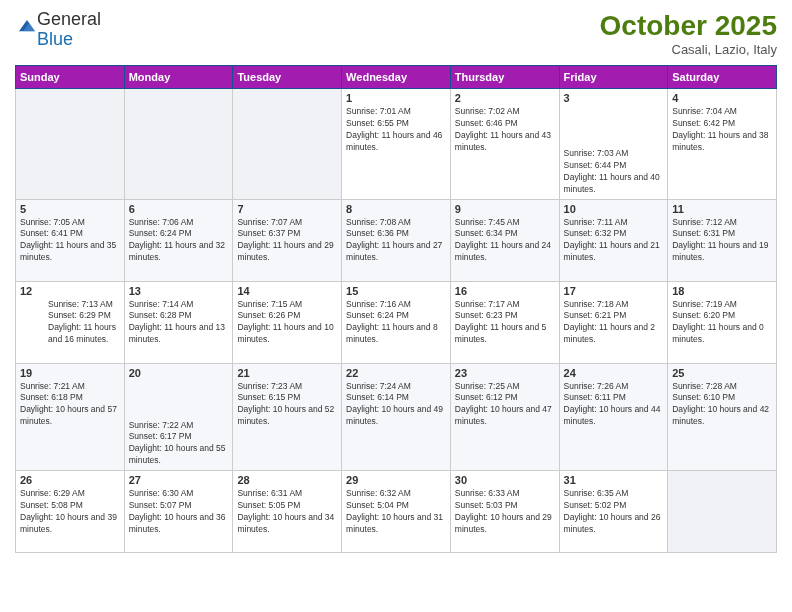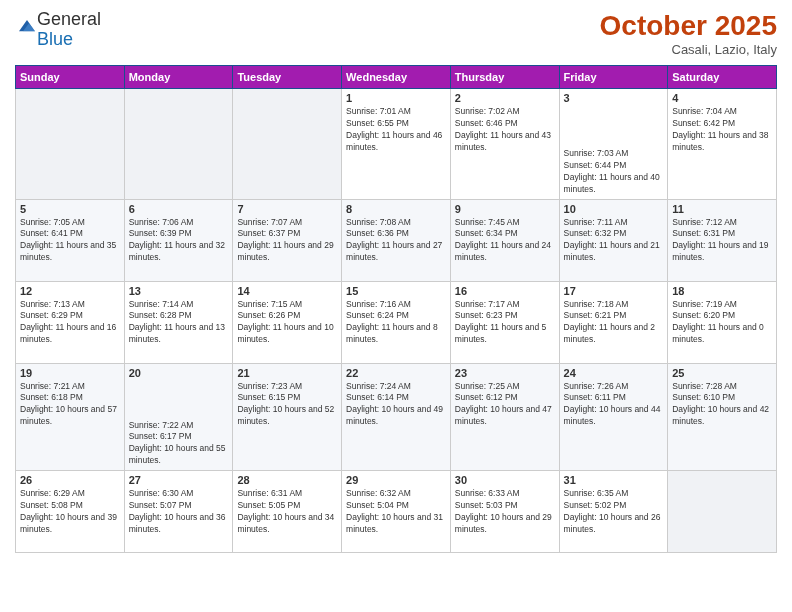--- a/index.html
+++ b/index.html
@@ -37,21 +37,21 @@
       width: 20px;
       height: 20px;
       margin-left: 2px;
     }
     .title-block {
       text-align: right;
     }
     .month-title {
       font-size: 28px;
       font-weight: bold;
-      color: #c2410c;
+      color: #4d7c0f;
     }
     .subtitle {
       font-size: 13px;
       color: #555;
     }
     .calendar {
       width: 100%;
       border-collapse: collapse;
       border: 1px solid #ccc;
     }
@@ -160,21 +160,21 @@
         <tr>
           <td>
             <div class="day-num">5</div>
             <div class="day-info" style="white-space: pre-line;">Sunrise: 7:05 AM
 Sunset: 6:41 PM
 Daylight: 11 hours and 35 minutes.</div>
           </td>
           <td>
             <div class="day-num">6</div>
             <div class="day-info" style="white-space: pre-line;">Sunrise: 7:06 AM
-Sunset: 6:39 PM
+Sunset: 6:24 PM
 Daylight: 11 hours and 32 minutes.</div>
           </td>
           <td>
             <div class="day-num">7</div>
             <div class="day-info" style="white-space: pre-line;">Sunrise: 7:07 AM
 Sunset: 6:37 PM
 Daylight: 11 hours and 29 minutes.</div>
           </td>
           <td>
             <div class="day-num">8</div>
@@ -197,21 +197,21 @@
           <td>
             <div class="day-num">11</div>
             <div class="day-info" style="white-space: pre-line;">Sunrise: 7:12 AM
 Sunset: 6:31 PM
 Daylight: 11 hours and 19 minutes.</div>
           </td>
         </tr>
         <tr>
           <td>
             <div class="day-num">12</div>
-            <div class="day-info" style="white-space: pre-line;">Sunrise: 7:13 AM
+            <div class="day-info" style="white-space: pre-line; margin-left: 28px;">Sunrise: 7:13 AM
 Sunset: 6:29 PM
 Daylight: 11 hours and 16 minutes.</div>
           </td>
           <td>
             <div class="day-num">13</div>
             <div class="day-info" style="white-space: pre-line;">Sunrise: 7:14 AM
 Sunset: 6:28 PM
 Daylight: 11 hours and 13 minutes.</div>
           </td>
           <td>

